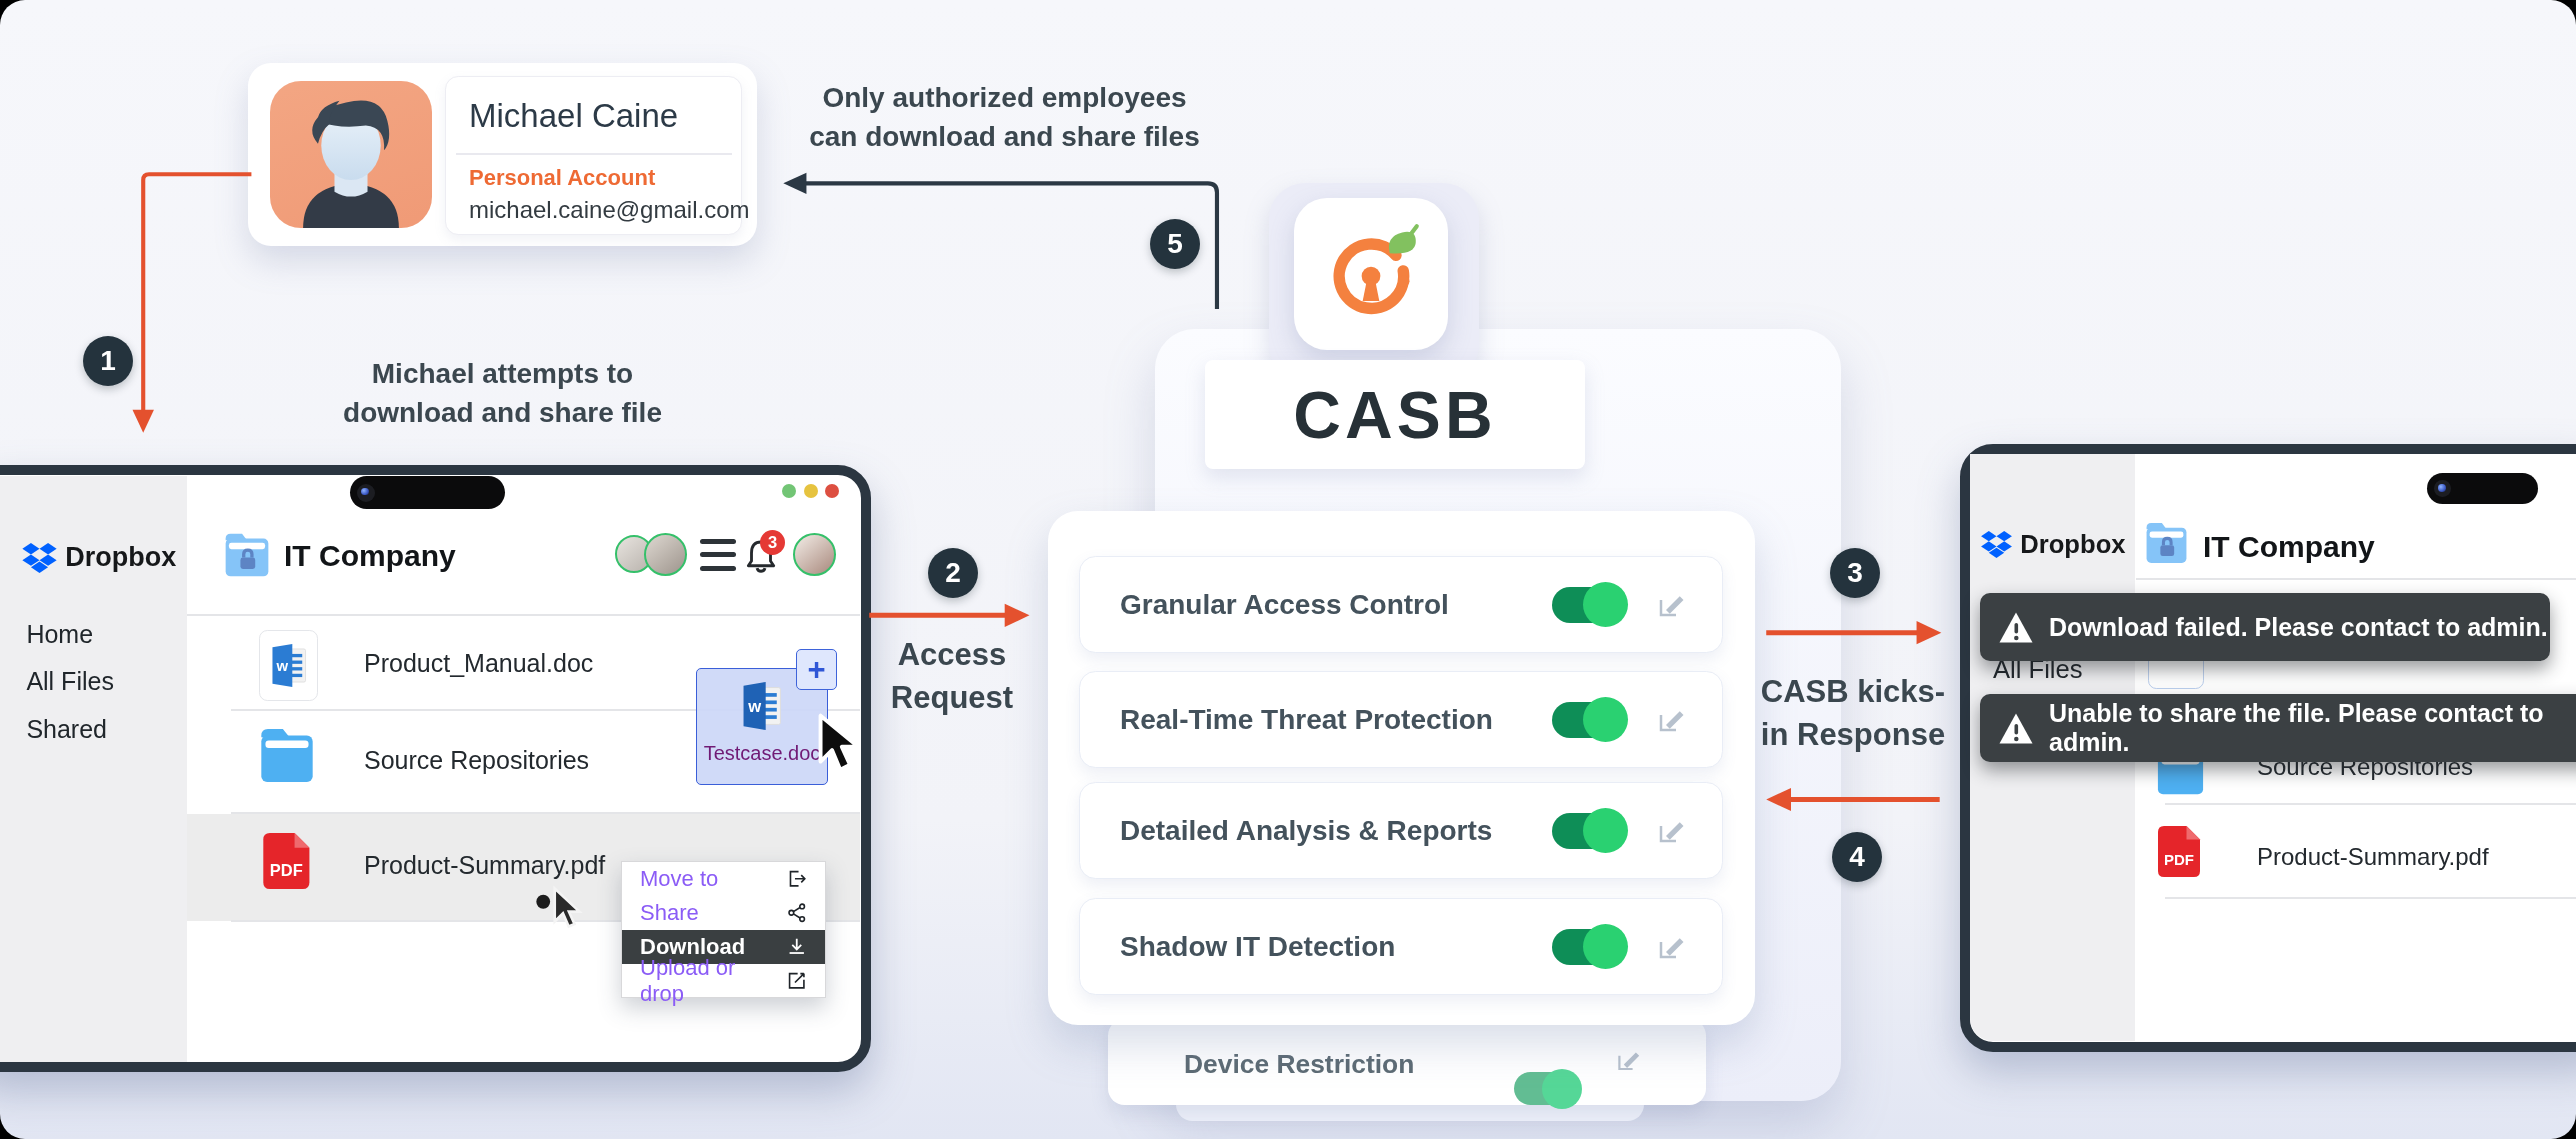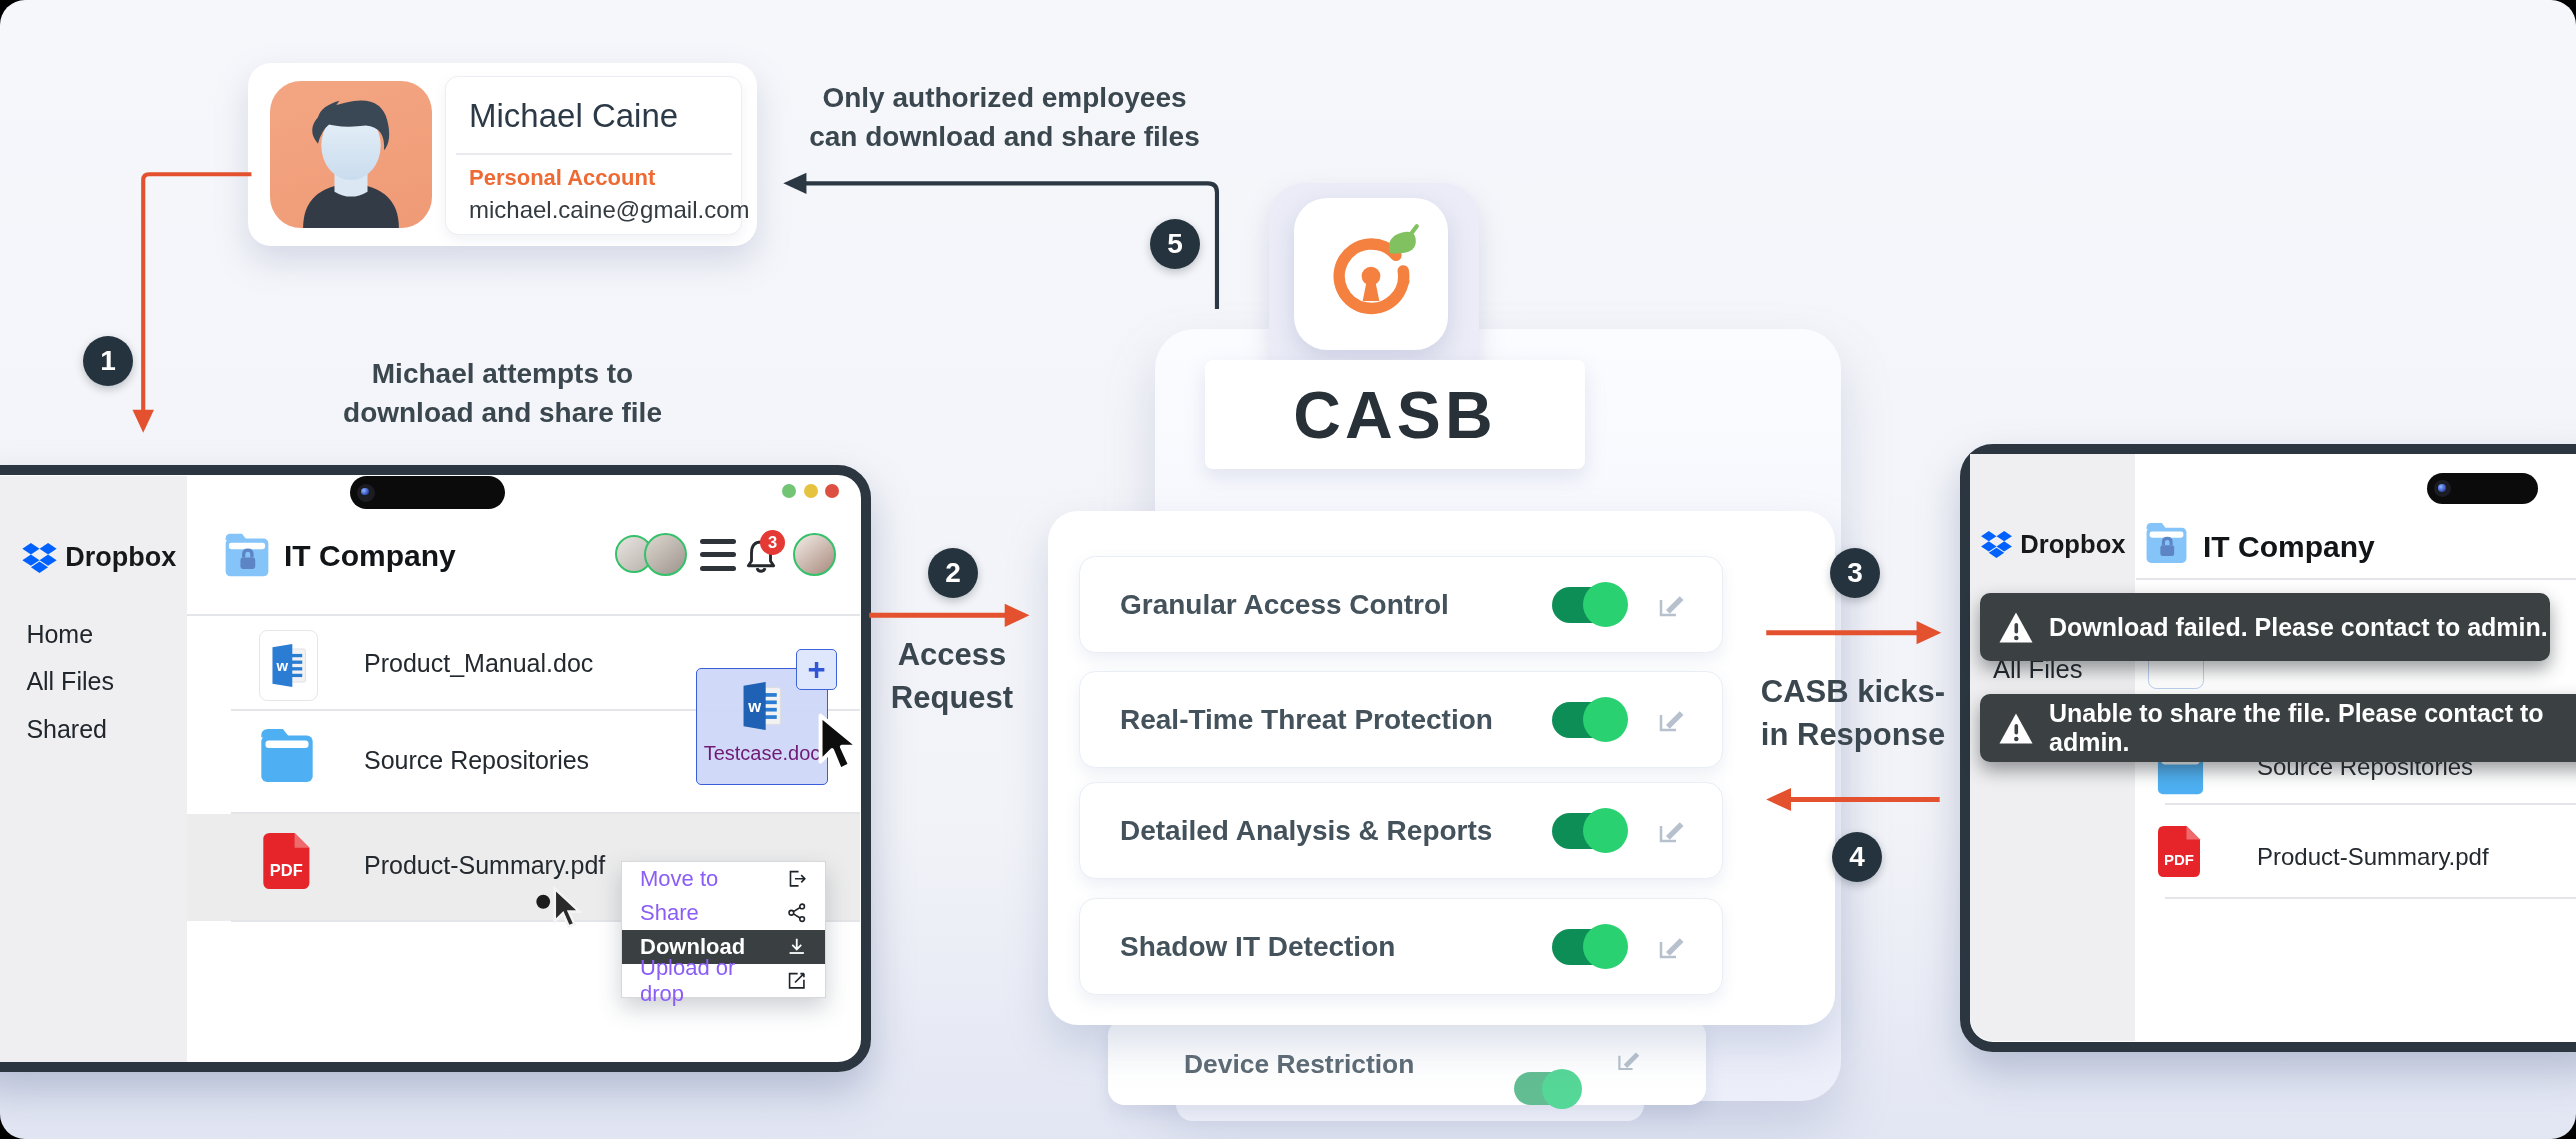--- a/index.html
+++ b/index.html
@@ -148,21 +148,21 @@
       <path d="M 74 32 A 31 31 0 1 0 81 47" fill="none" stroke="#F4813F" stroke-width="11" stroke-linecap="round"></path>
       <circle cx="81.5" cy="57" r="5.5" fill="#F4813F"></circle>
       <circle cx="50" cy="52" r="9" fill="#F4813F"></circle>
       <path d="M46 56 L42 76 L58 76 L54 56 Z" fill="#F4813F"></path>
       <path d="M68 30 Q64 14 80 10 Q94 7 93 20 Q92 32 68 30 Z" fill="#82C15F"></path>
       <path d="M88 12 L94 4" stroke="#82C15F" stroke-width="4" stroke-linecap="round"></path>
     </svg>
   </div>
   <div class="abs casbTitle" style="left:1205px;top:360px;width:380px;height:109px;">CASB</div>
 
-  <div class="abs rowsPanel" style="left:1048px;top:511px;width:787px;height:514px;">
+  <div class="abs rowsPanel" style="left:1048px;top:511px;width:707px;height:514px;">
     <div class="featRow" style="top:45px;">
       <span class="lbl">Granular Access Control</span>
       <div class="toggle">
           <div class="knob"></div>
         </div>
       <svg class="editIco" style="margin-right:36px;" viewBox="0 0 24 24" fill="none" stroke="#b7c1cd" stroke-width="2">
           <path d="M4 8 L4 20 L16 20"></path>
           <path d="M8 16 L19 5 L22 8 L11 19 Z" fill="#b7c1cd" stroke="none"></path>
         </svg>
     </div>

